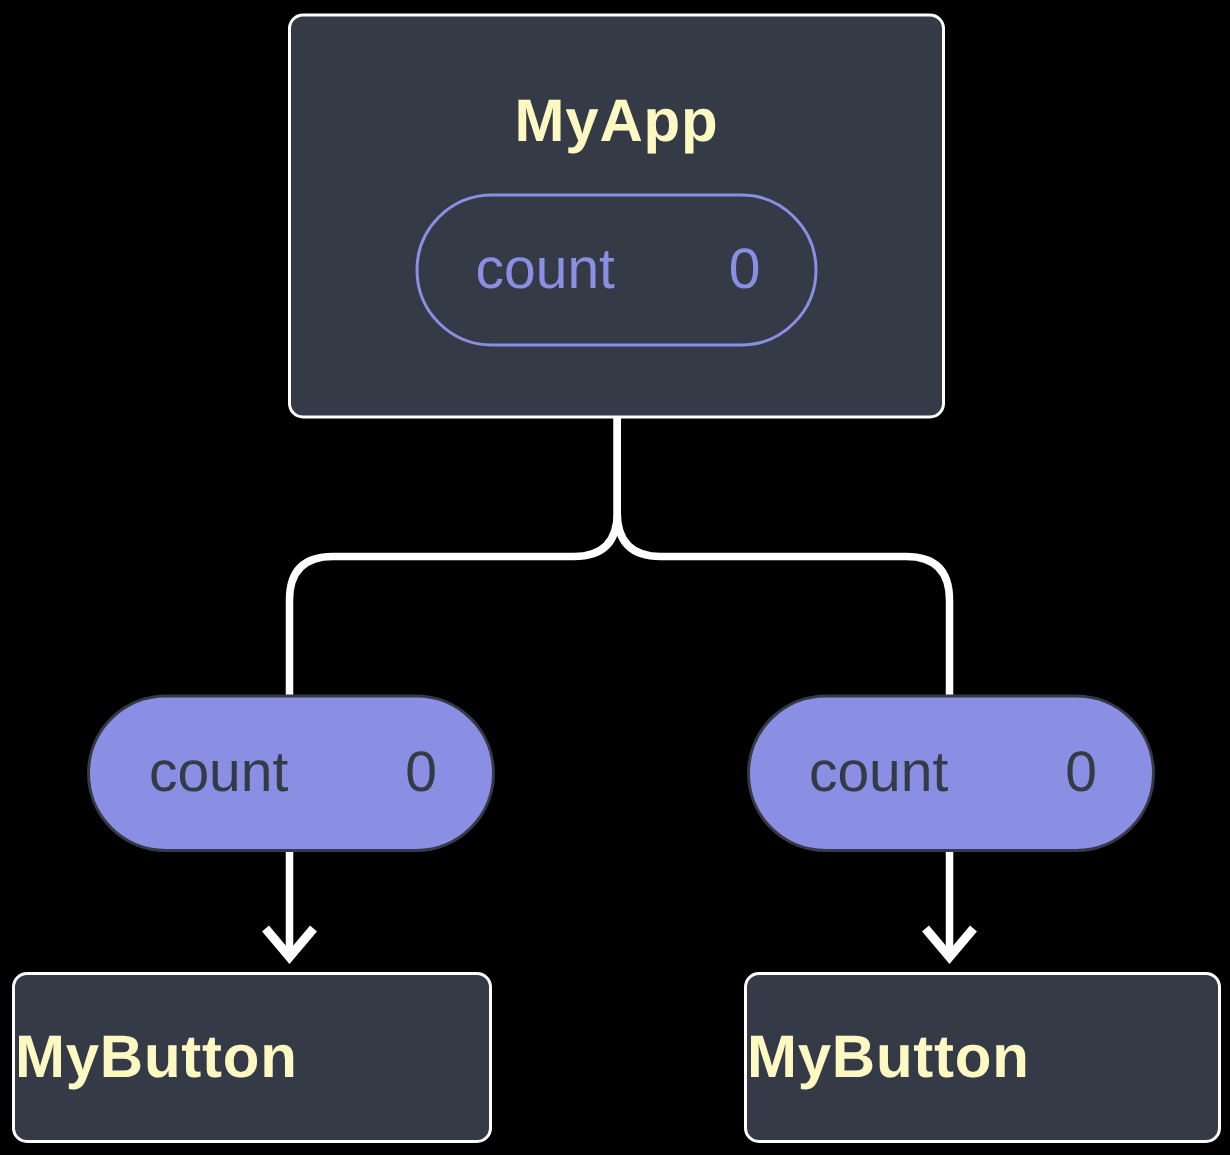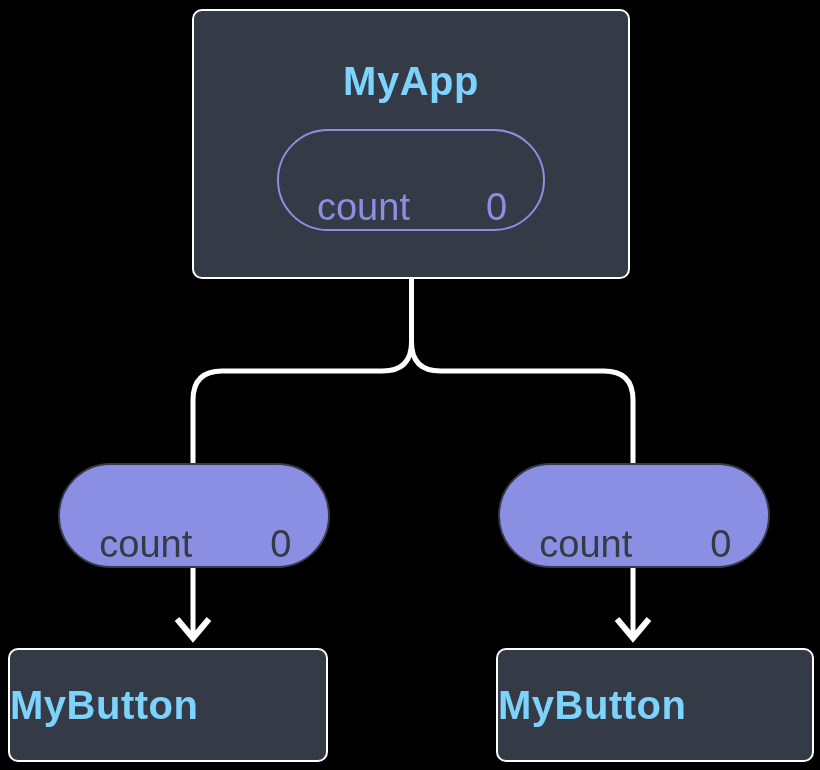--- a/index.html
+++ b/index.html
@@ -44,33 +44,33 @@
     left: 192px;
     top: 9px;
     width: 438px;
     height: 270px;
     display: flex;
     flex-direction: column;
     align-items: center;
     padding-top: 46px;
   }
   .node-title {
-    color: #7dd3fc;
+    color: #fef9c3;
     font-size: 40px;
     font-weight: 700;
     line-height: 48px;
     letter-spacing: 0.5px;
   }
   .node-root .node-title {
     margin-bottom: 24px;
   }
   .pill {
     box-sizing: border-box;
     display: flex;
-    align-items: flex-end;
+    align-items: center;
     border-radius: 60px;
     font-size: 38px;
     z-index: 2;
   }
   .pill .pill-name {
     flex: 0 0 64%;
     display: flex;
     align-items: center;
     justify-content: center;
   }

